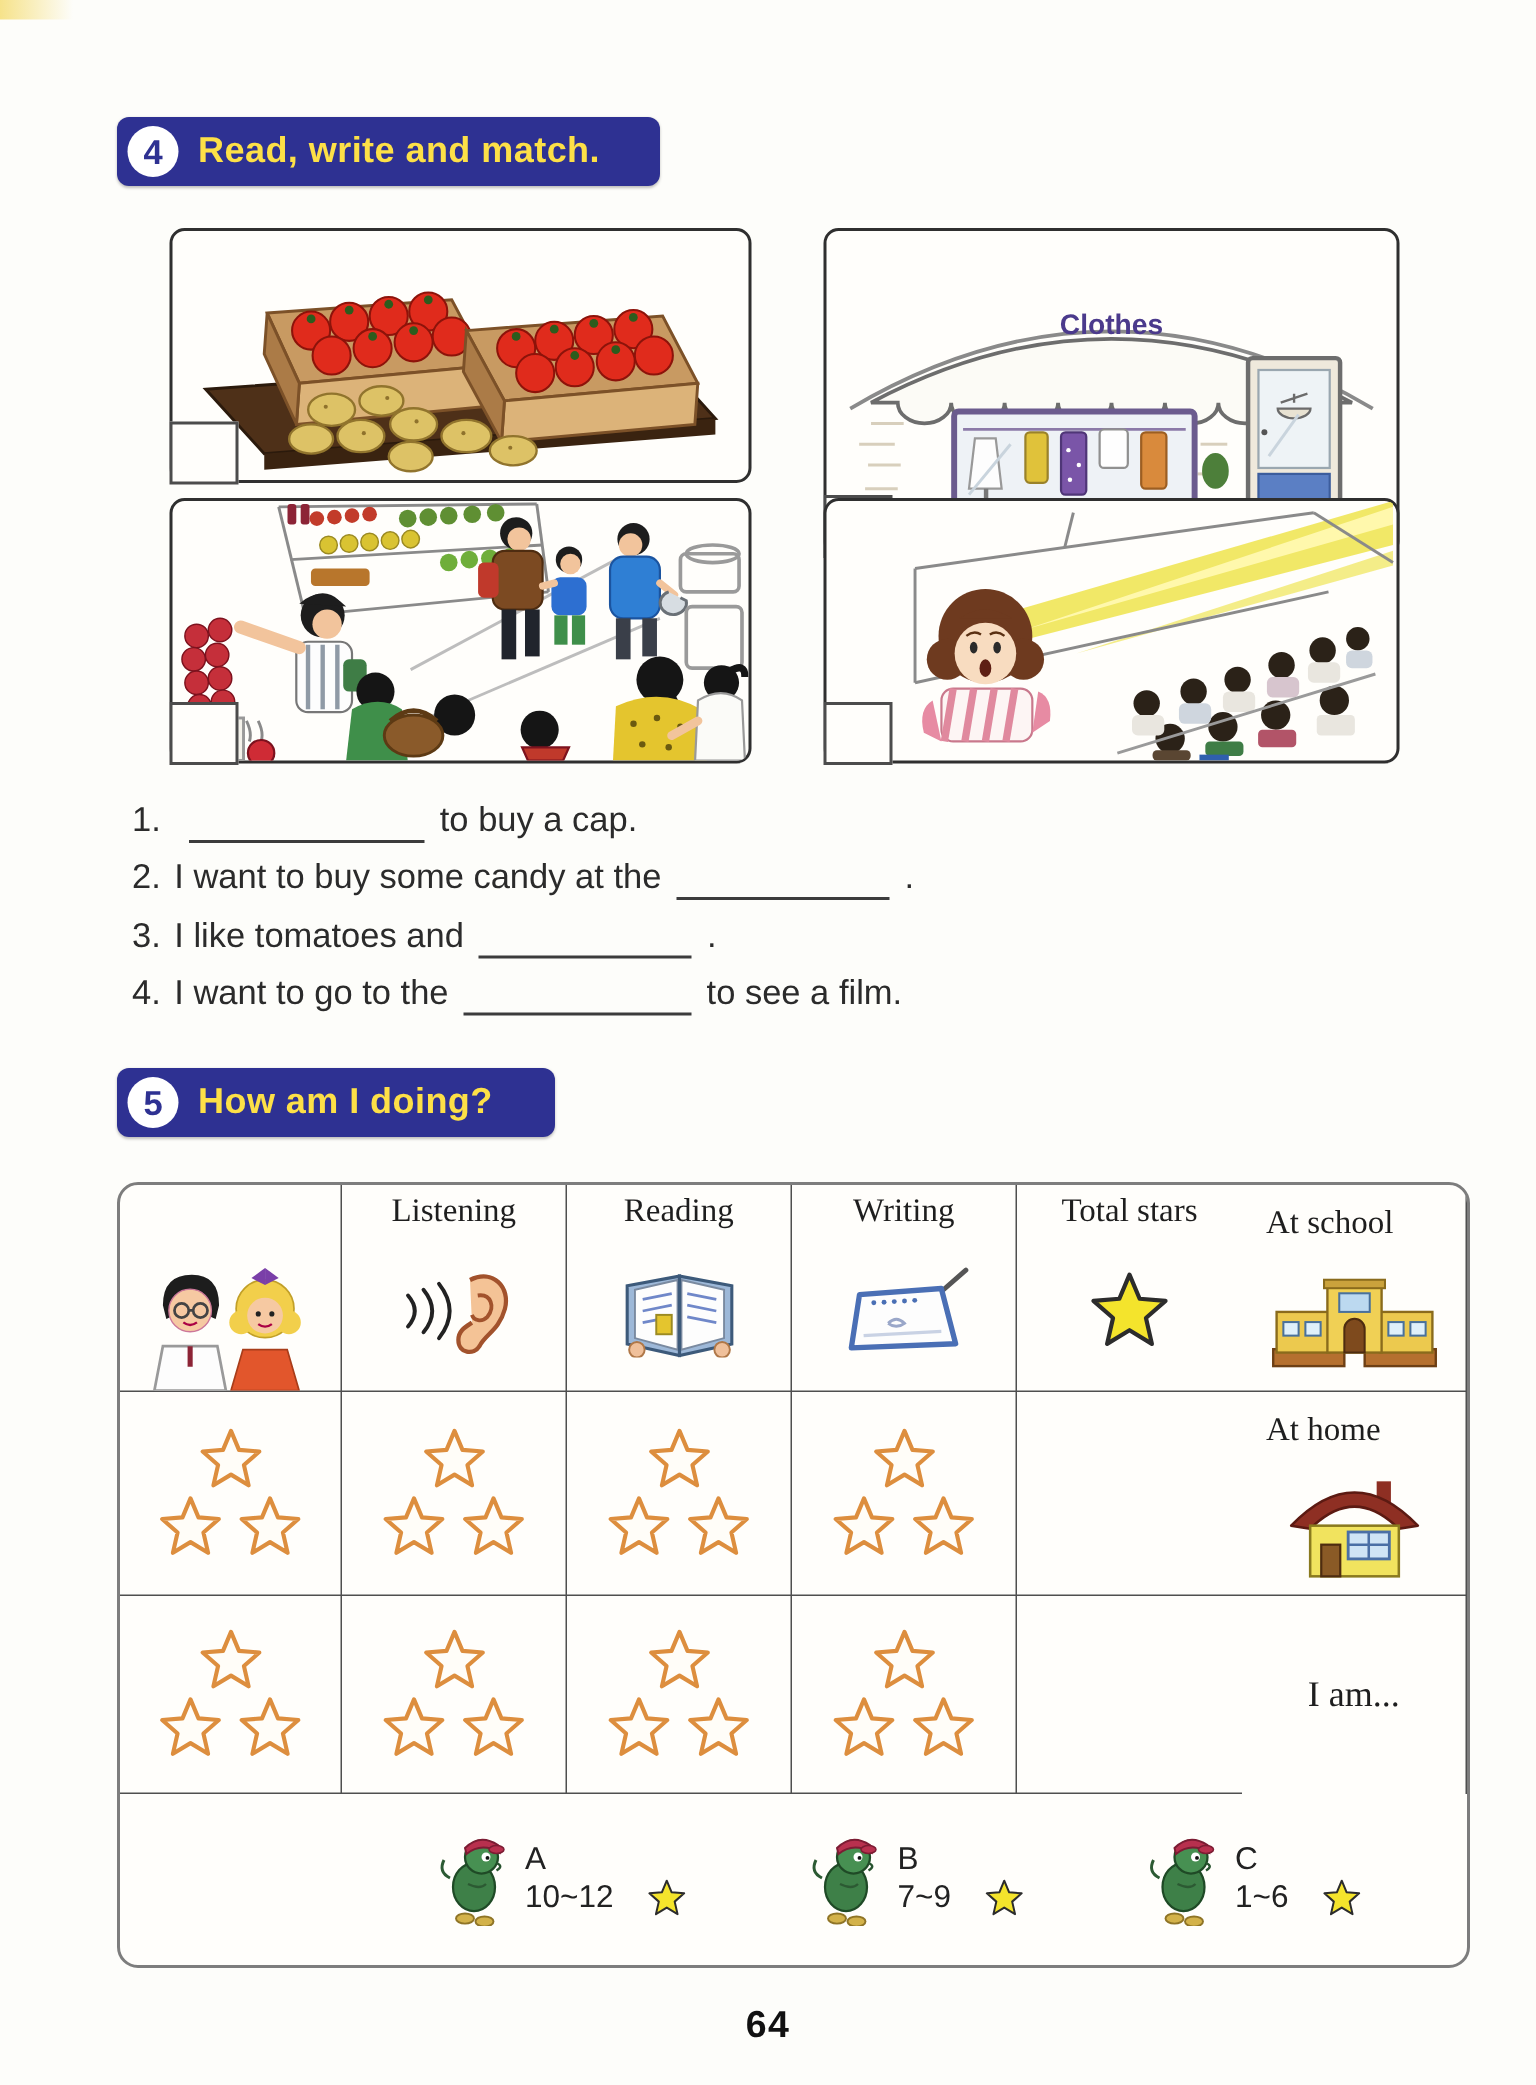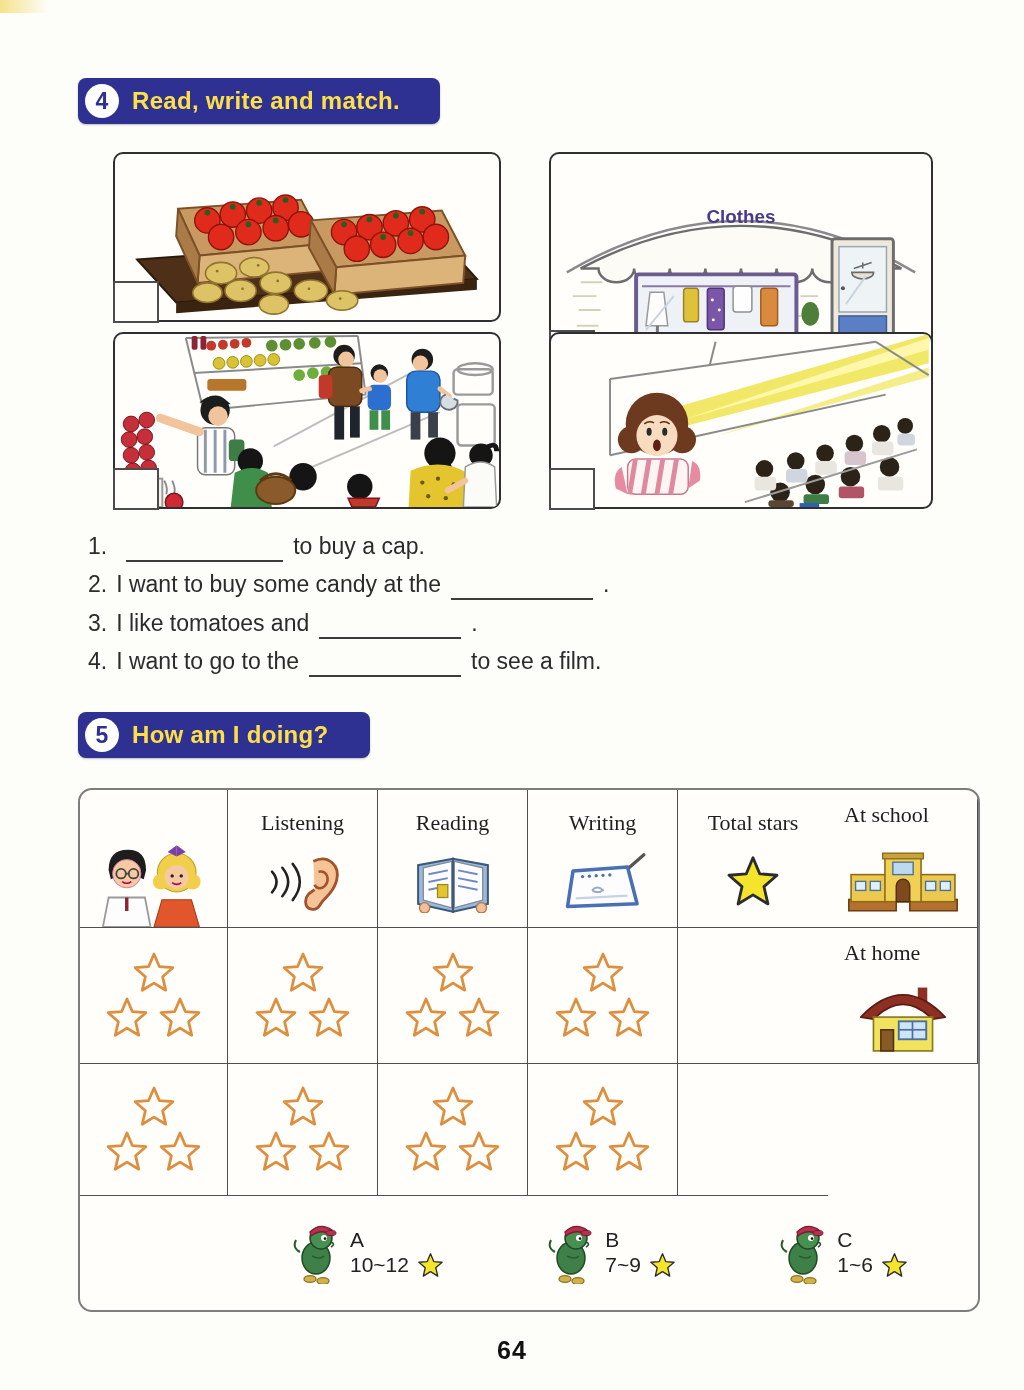--- a/index.html
+++ b/index.html
@@ -36,37 +36,37 @@
 
   
   .assessment { position:absolute; left:78px; top:788px; width:902px; height:524px;
     border:2.5px solid #7d7d7d; border-radius:14px; overflow:hidden; background:#fffefb;
     display:grid; grid-template-columns:148px repeat(5,1fr); grid-template-rows:138px 136px 132px 1fr;
     font-family:"Liberation Serif", serif; }
   .cell { border-right:1.6px solid #4f4f4f; border-bottom:1.6px solid #4f4f4f;
     display:flex; flex-direction:column; align-items:center; position:relative; }
   .cell.last-col { border-right:none;align-items:center; }
   .cell.last-row { border-bottom:none; }
-  .col-label { font-size:22px; color:#1e1e1e; margin-top:20px; }
+  .col-label { font-size:22px; color:#1e1e1e; margin-top:4px; }
   .col-icon { flex:1; display:flex; align-items:center; justify-content:center; }
   .row-label { font-size:22px; color:#1e1e1e; margin-top:12px; align-self:flex-start; margin-left:16px; }
   .row-icon { flex:1; display:flex; align-items:center; justify-content:center; }
   .corner-cell { justify-content:flex-end; }
   .stars { flex:1; display:flex; flex-direction:column; align-items:center; justify-content:center; gap:1px; }
   .stars .row2 { display:flex; gap:9px; }
   svg.star-o { width:44px; height:44px; fill:#fffdf8; stroke:#dd8e3e; stroke-width:1.5; stroke-linejoin:round; }
   svg.star-y { fill:#f4e42c; stroke:#2c2c2c; stroke-width:1.2; stroke-linejoin:round; }
   .iam-label-cell { justify-content:center; }
   .iam-label { font-size:24px; color:#1e1e1e; }
   .iam-cell { grid-column:2 / 7; flex-direction:row; align-items:center; justify-content:space-between;
     padding:0 70px 0 62px; }
   .grade { display:flex; align-items:center; gap:8px; }
   .grade-text { font-family:"Liberation Sans", sans-serif; }
   .grade-letter { font-size:21px; color:#222; }
-  .grade-range { font-size:21px; color:#222; display:flex; align-items:center; gap:8px; }
+  .grade-range { font-size:21px; color:#222; display:flex; align-items:center; gap:22px; }
   .grade-range svg { width:27px; height:27px; }
 
   .page-number { position:absolute; left:0; right:0; top:1336px; text-align:center;
     font-size:25px; font-weight:bold; letter-spacing:1px; color:#111; }
 </style>
 </head>
 <body>
 
 <svg width="0" height="0" style="position:absolute" aria-hidden="true">
   <defs>
@@ -674,20 +674,23 @@
             <use href="#sym-star"></use>
           </svg>
         <svg class="star-o" viewBox="0 0 24 24">
             <use href="#sym-star"></use>
           </svg>
       </div>
     </div>
   </div>
   <div class="cell last-col"></div>
 
+  <div class="cell last-row iam-label-cell">
+    <div class="iam-label">I am...</div>
+  </div>
   <div class="cell last-row last-col iam-cell">
     <div class="grade">
       <svg width="52" height="62" viewBox="0 0 52 62">
           <use href="#sym-mascot"></use>
         </svg>
       <div class="grade-text">
         <div class="grade-letter">A</div>
         <div class="grade-range">
           <span>10~12</span>
           <svg class="star-y" viewBox="0 0 24 24">

